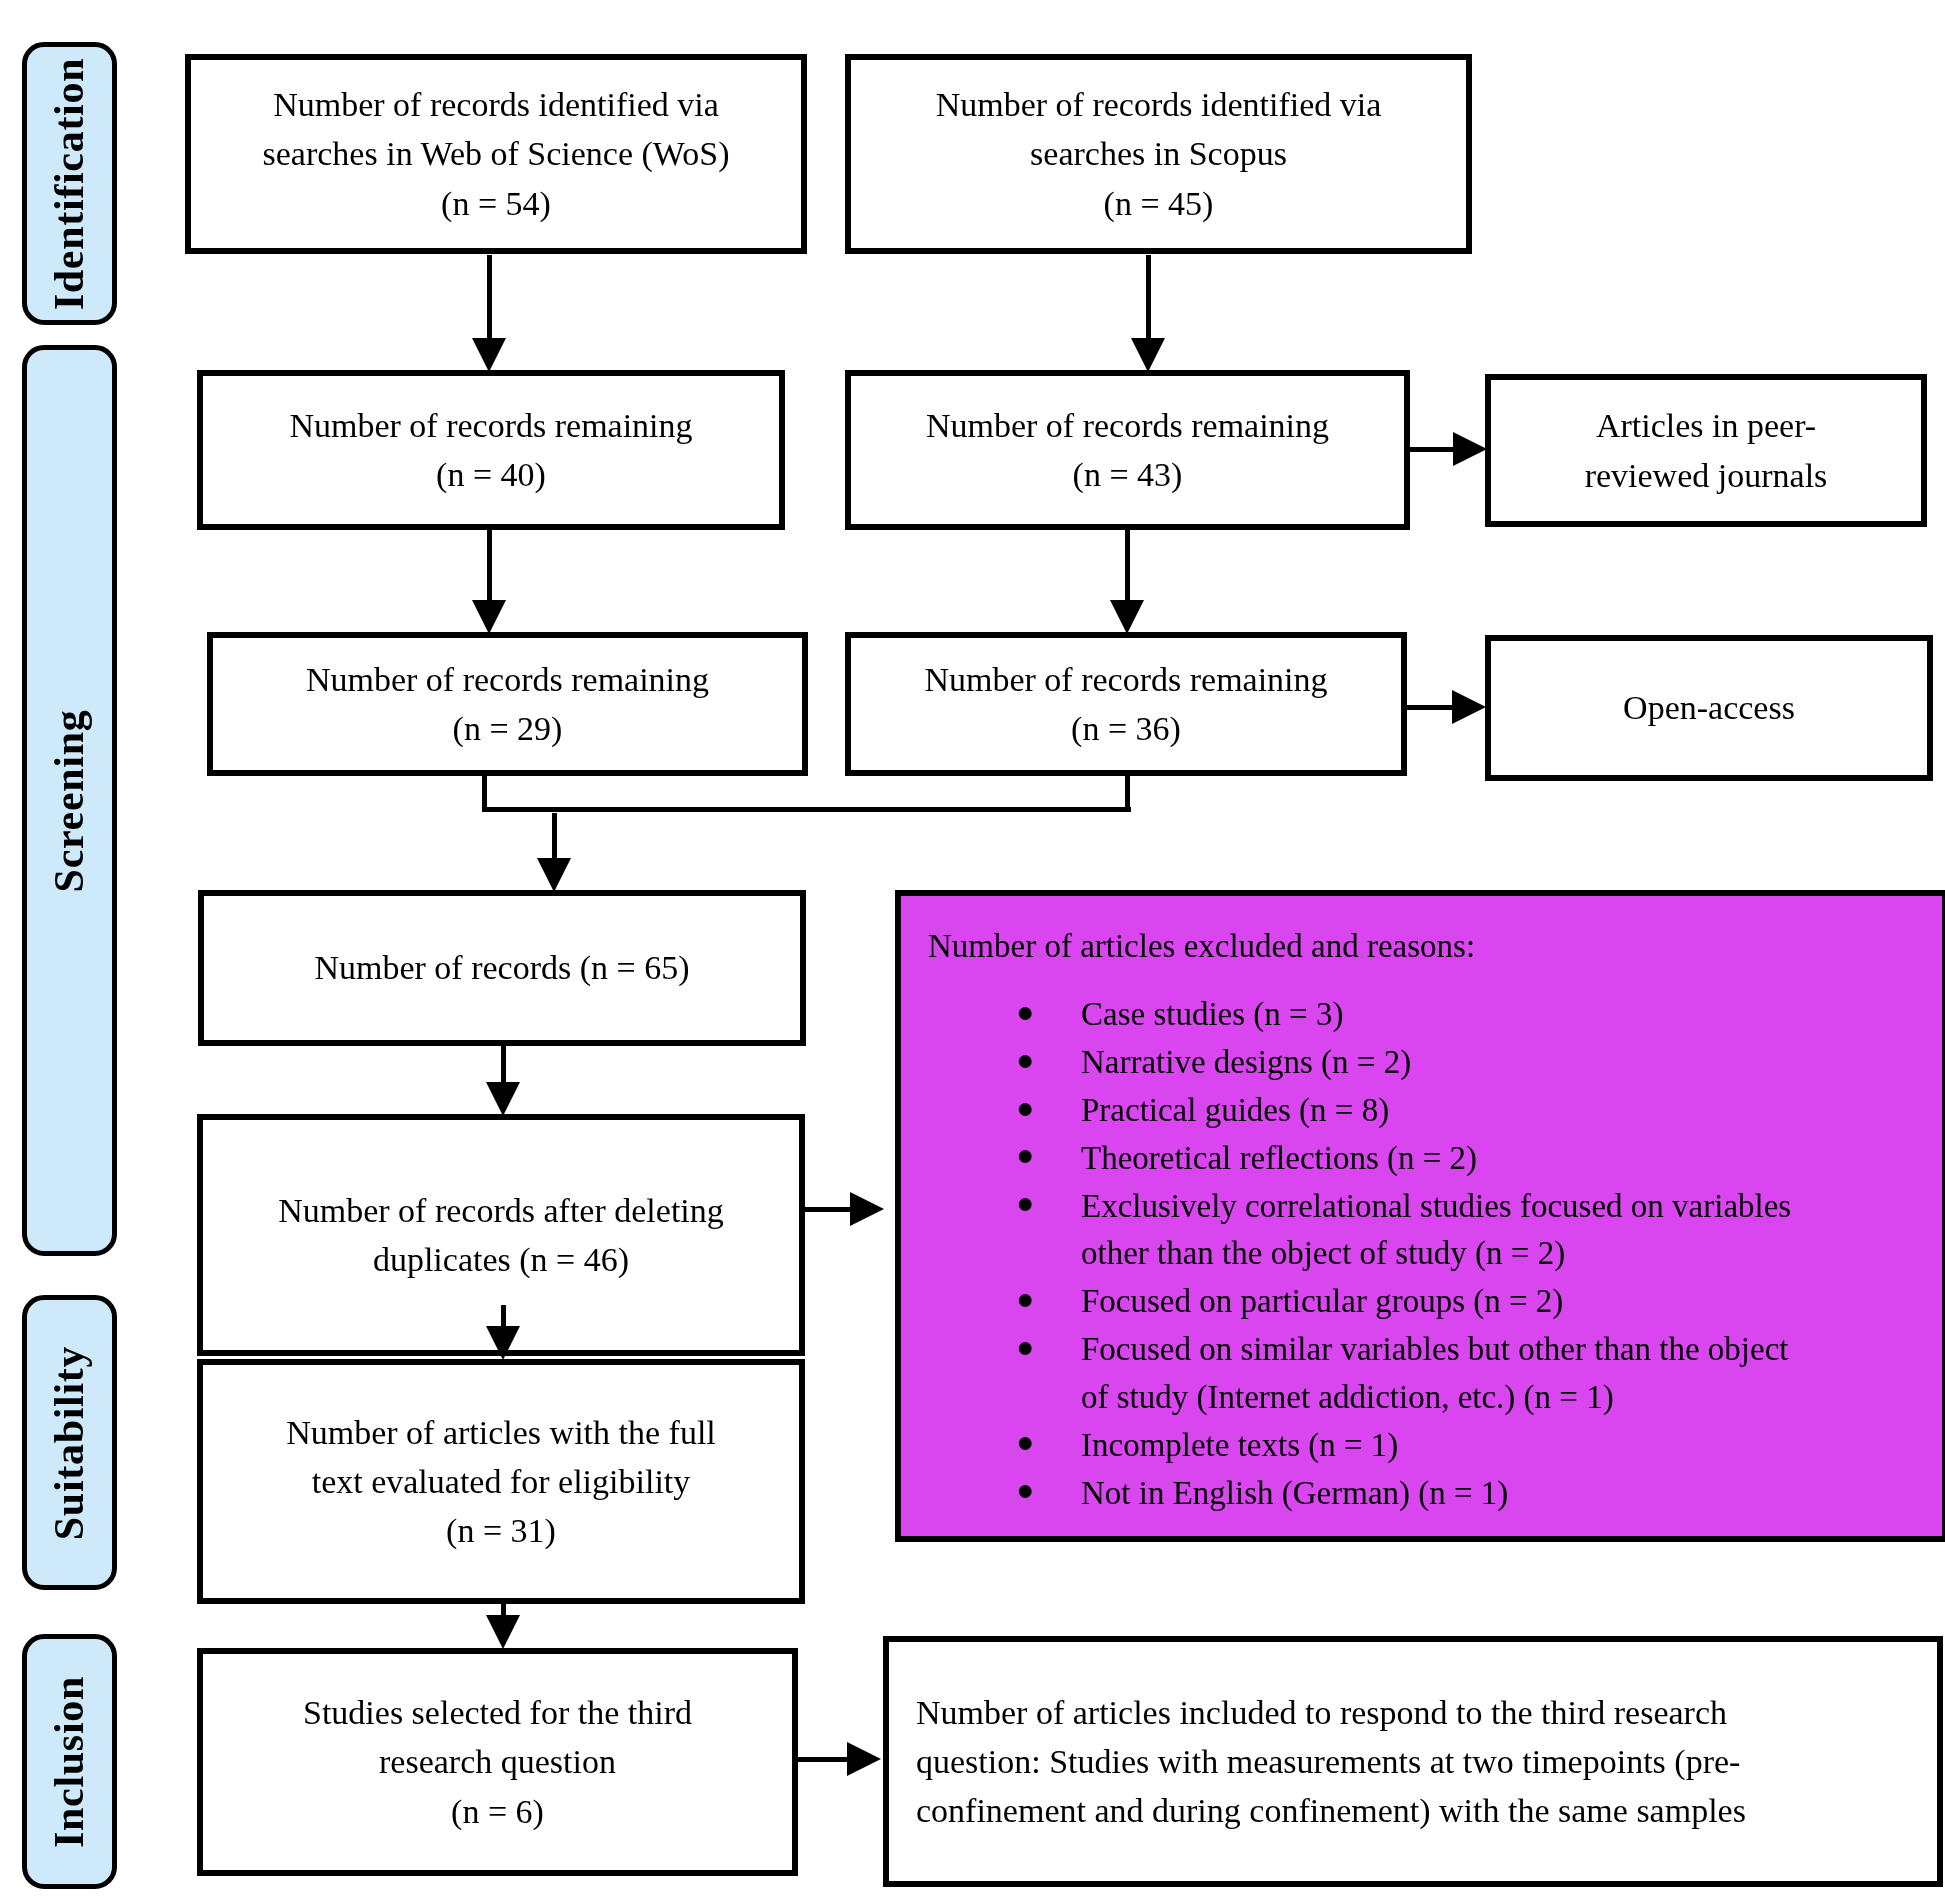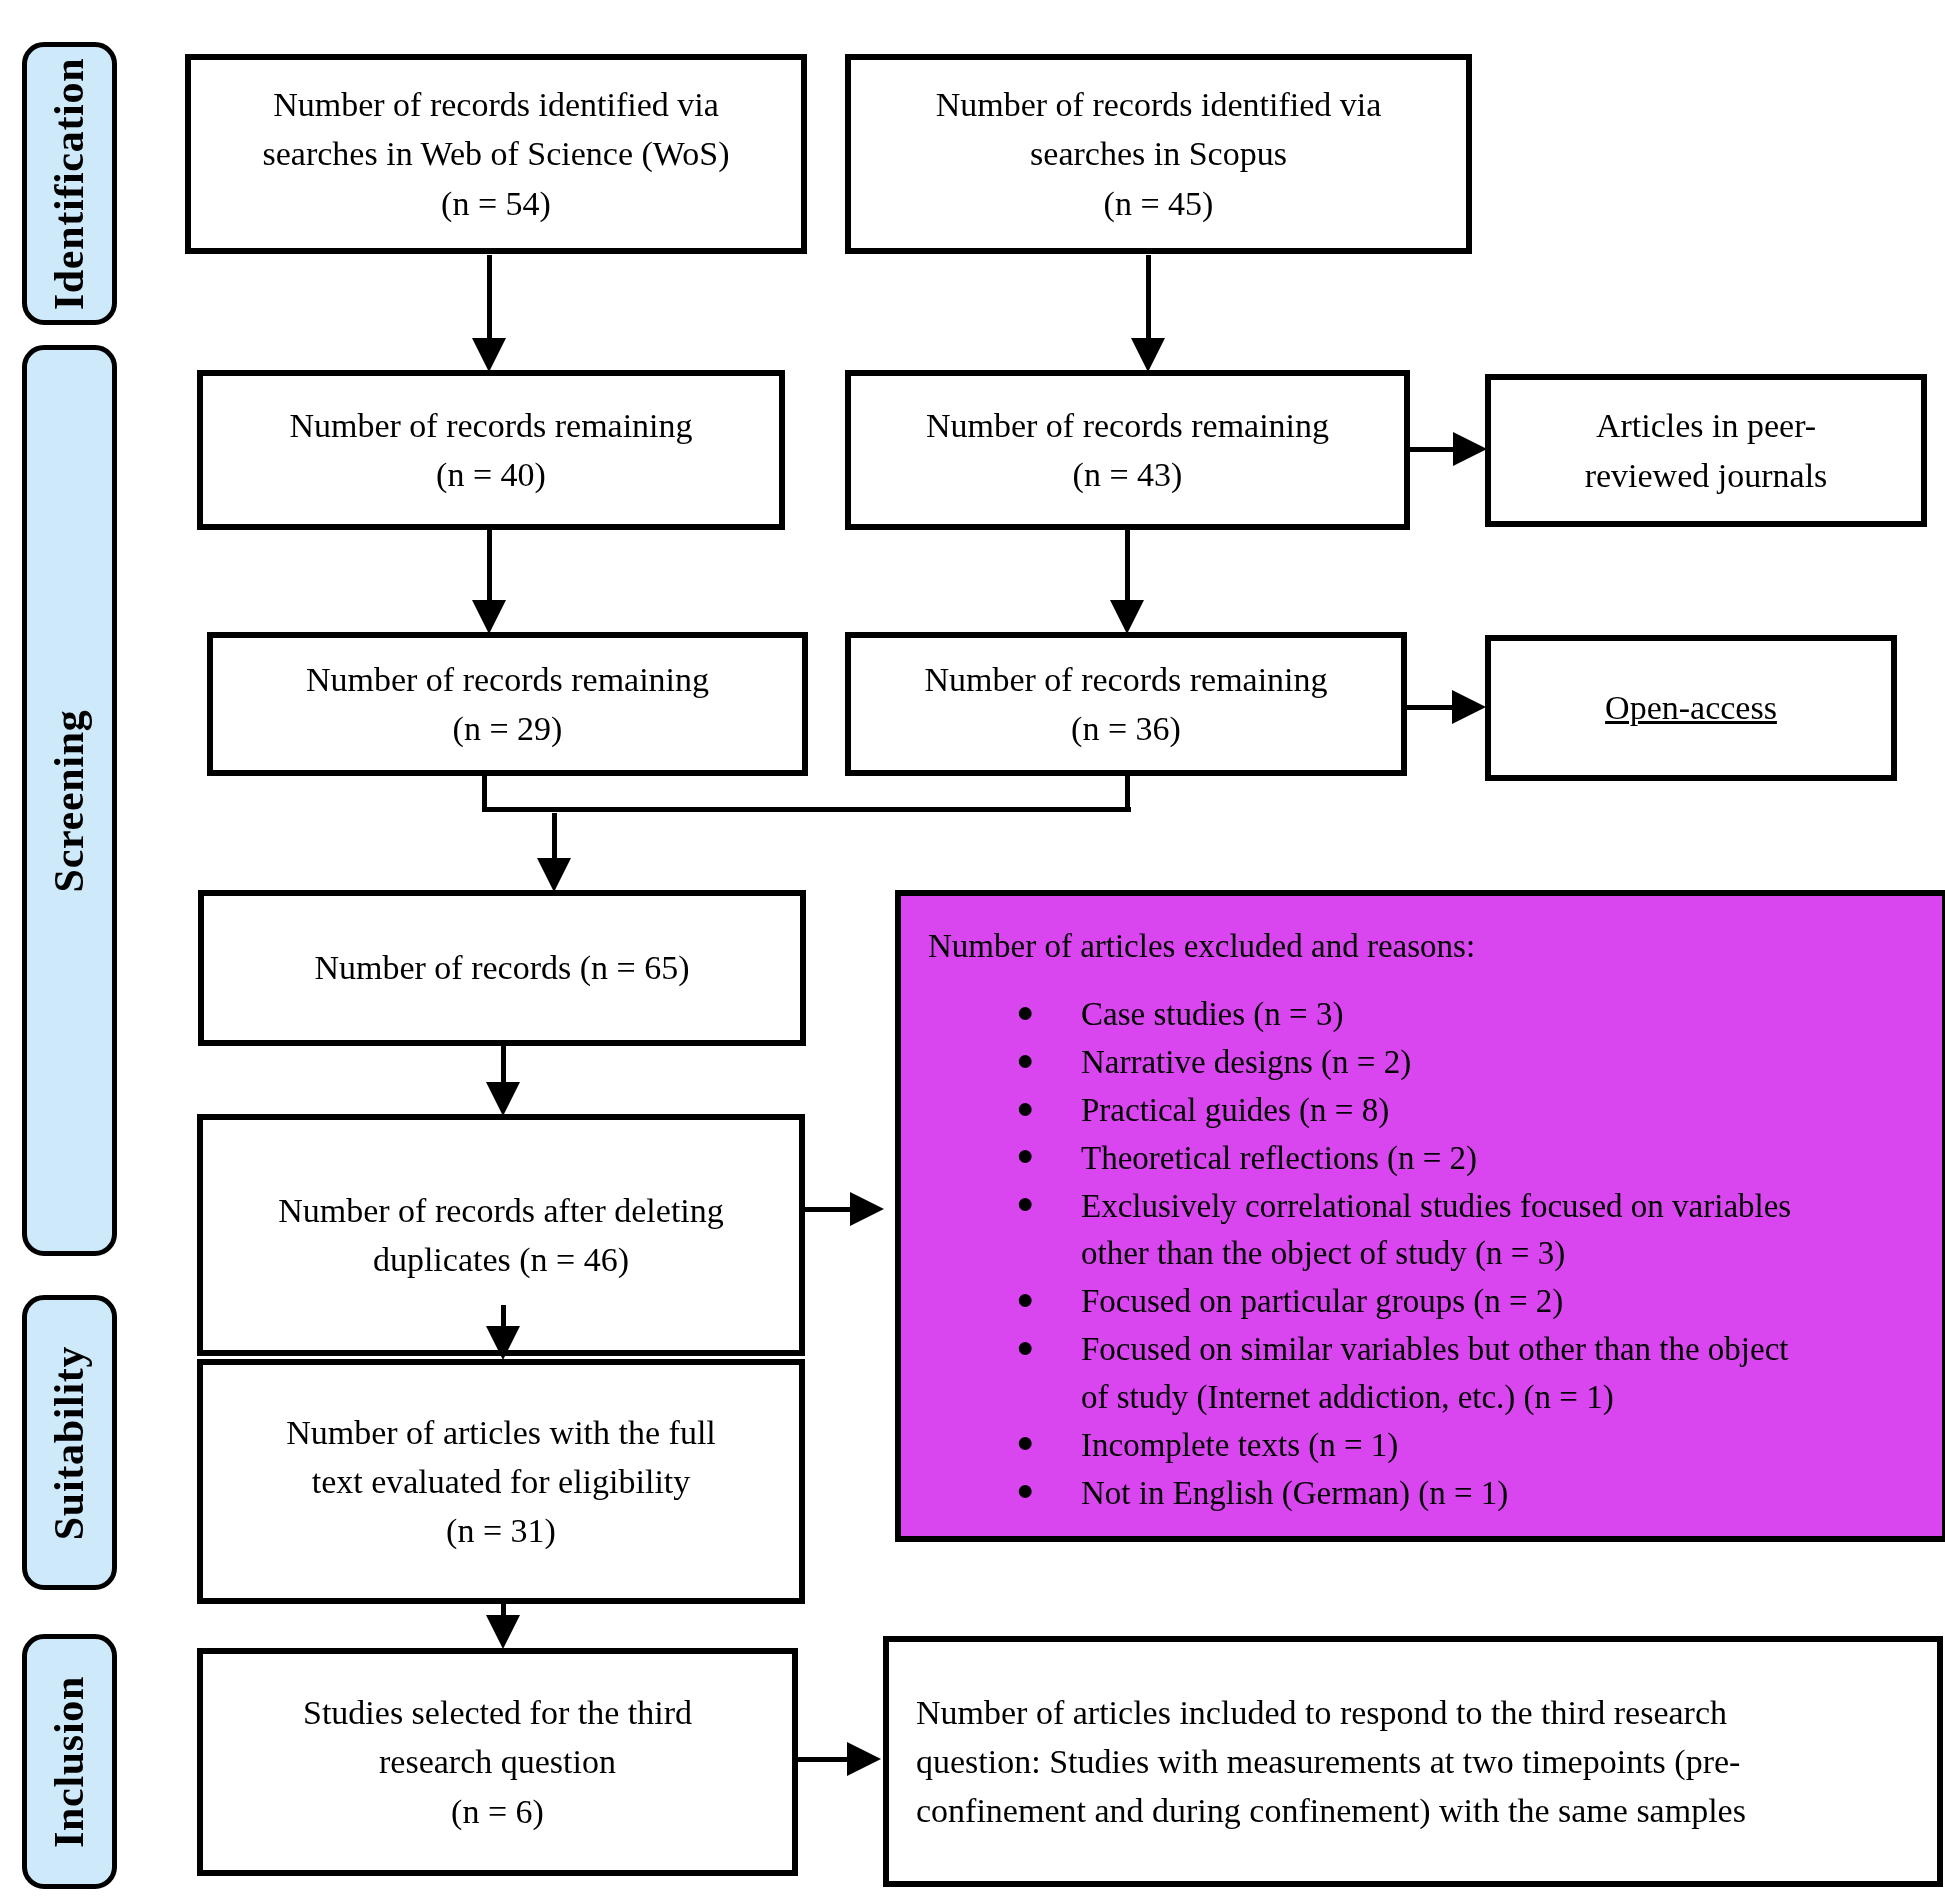--- a/index.html
+++ b/index.html
@@ -121,42 +121,42 @@
 
   <div class="vline" style="left:487px;top:530px;height:71px;"></div>
   <div class="tri-down" style="left:472px;top:600px;"></div>
   <div class="vline" style="left:1125px;top:530px;height:71px;"></div>
   <div class="tri-down" style="left:1110px;top:600px;"></div>
 
   <div class="box" style="left:207px;top:632px;width:601px;height:144px;">Number of records remaining
 (n = 29)</div>
   <div class="box" style="left:845px;top:632px;width:562px;height:144px;">Number of records remaining
 (n = 36)</div>
-  <div class="box" style="left:1485px;top:635px;width:412px;height:146px;text-decoration:underline;">Open-access</div>
+  <div class="box" style="left:1485px;top:635px;width:448px;height:146px;">Open-access</div>
 
   <div class="hline" style="left:1407px;top:705px;width:46px;"></div>
   <div class="tri-right" style="left:1452px;top:690px;"></div>
 
   <div class="vline" style="left:482px;top:776px;height:31px;"></div>
   <div class="vline" style="left:1125px;top:776px;height:31px;"></div>
   <div class="hline" style="left:482px;top:807px;width:649px;"></div>
   <div class="vline" style="left:552px;top:813px;height:47px;"></div>
   <div class="tri-down" style="left:537px;top:858px;"></div>
 
   <div class="box" style="left:198px;top:890px;width:608px;height:156px;">Number of records (n = 65)</div>
 
   <div class="exbox" style="left:883px;top:890px;width:1053px;height:652px;">
     <p class="ex-heading">Number of articles excluded and reasons:</p>
     <ul>
       <li><span class="dot">●</span><span>Case studies (n = 3)</span></li>
       <li><span class="dot">●</span><span>Narrative designs (n = 2)</span></li>
       <li><span class="dot">●</span><span>Practical guides (n = 8)</span></li>
       <li><span class="dot">●</span><span>Theoretical reflections (n = 2)</span></li>
       <li><span class="dot">●</span><span>Exclusively correlational studies focused on variables
-other than the object of study (n = 3)</span></li>
+other than the object of study (n = 2)</span></li>
       <li><span class="dot">●</span><span>Focused on particular groups (n = 2)</span></li>
       <li><span class="dot">●</span><span>Focused on similar variables but other than the object
 of study (Internet addiction, etc.) (n = 1)</span></li>
       <li><span class="dot">●</span><span>Incomplete texts (n = 1)</span></li>
       <li><span class="dot">●</span><span>Not in English (German) (n = 1)</span></li>
     </ul>
   </div>
 
   <div class="vline" style="left:501px;top:1046px;height:37px;"></div>
   <div class="tri-down" style="left:486px;top:1082px;"></div>

